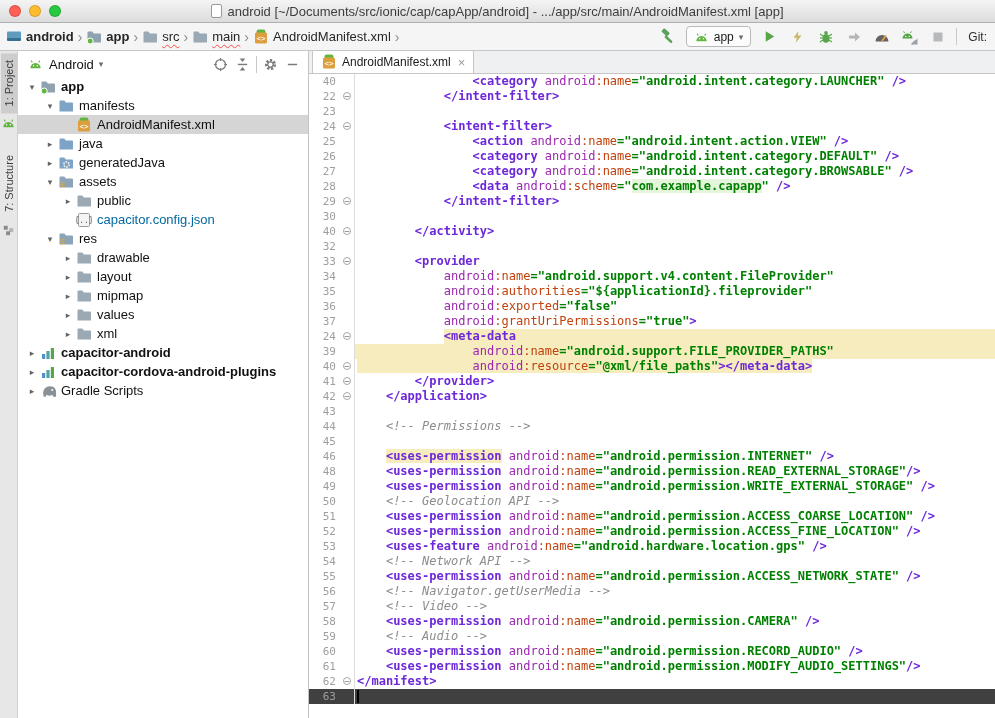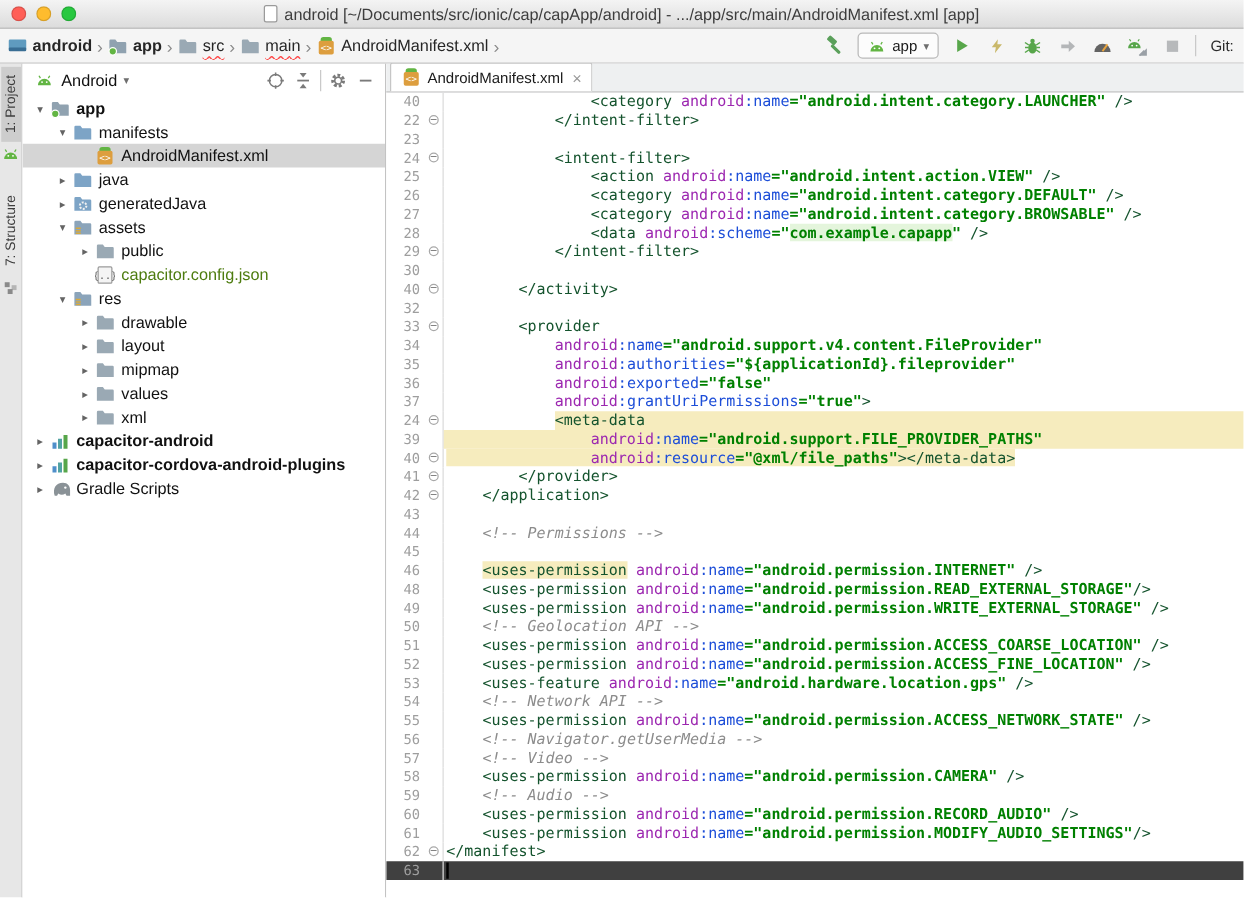--- a/index.html
+++ b/index.html
@@ -59,23 +59,23 @@
   .fold { width:13px; border-right:1px solid #dcdcdc; position:relative; flex-shrink:0; }
   .foldmark { position:absolute; left:1px; top:3px; width:8px; height:8px; border:1px solid #a8a8a8; border-radius:50%; background:#fff; color:#7c7c7c; font-size:9px; line-height:6px; text-align:center; }
   .ccontent { flex:1; white-space:pre; position:relative; color:#000; padding-left:2px; min-width:0; }
   .ccontent .seg { position:relative; z-index:1; }
   .band { position:absolute; top:0; bottom:0; right:0; background:#f6ecbe; z-index:0; }
   .band-full .ccontent { background:#f6ecbe; }
   .bandtext { background:#f6ecbe; }
   .caretline { background:#404040; }
   .caret { position:absolute; left:2px; top:1px; width:2px; height:13px; background:#000; z-index:2; }
 
-  .c-tag { color:#14532d; font-weight:normal; }
+  .c-tag { color:#6d28d9; font-weight:bold; }
   .c-ns  { color:#9c27b0; }
-  .c-attr{ color:#1d4ed8; }
+  .c-attr{ color:#c2410c; }
   .c-val { color:#008000; font-weight:bold; }
   .c-valbg { background:#e4f5dc; }
   .c-cmt { color:#8c8c8c; font-style:italic; }
   .c-hl  { background:#f6ecbe; }
 </style>
 </head>
 <body>
 
 <div class="titlebar">
   <div class="lights">
@@ -366,21 +366,21 @@
           <span class="tlabel">public</span>
         </div>
         <div class="trow" style="padding-left: 44px;">
           <span class="tarrow"></span>
           <span class="ticon">
             <svg width="16" height="16" viewBox="0 0 16 16">
               <rect x="2.5" y="1.5" width="11" height="13" rx="1" fill="#f4f4f4" stroke="#9a9a9a"></rect>
               <text x="8" y="11" font-size="8" fill="#5a5a5a" text-anchor="middle" font-family="monospace">{..}</text>
             </svg>
           </span>
-          <span class="tlabel" style="color: #4d7c0f;">capacitor.config.json</span>
+          <span class="tlabel" style="color: #0369a1;">capacitor.config.json</span>
         </div>
         <div class="trow" style="padding-left: 26px;">
           <span class="tarrow">▾</span>
           <span class="ticon">
             <svg width="16" height="16" viewBox="0 0 16 16">
               <path d="M1.5 13.5v-10a1 1 0 0 1 1-1h3.8l1.5 2h6.2a1 1 0 0 1 1 1v8z" fill="#8ba4ba"></path>
               <rect x="2.6" y="8" width="4" height="1.2" fill="#d8a93c"></rect>
               <rect x="2.6" y="10" width="4" height="1.2" fill="#d8a93c"></rect>
               <rect x="2.6" y="12" width="4" height="1.2" fill="#d8a93c"></rect>
             </svg>

